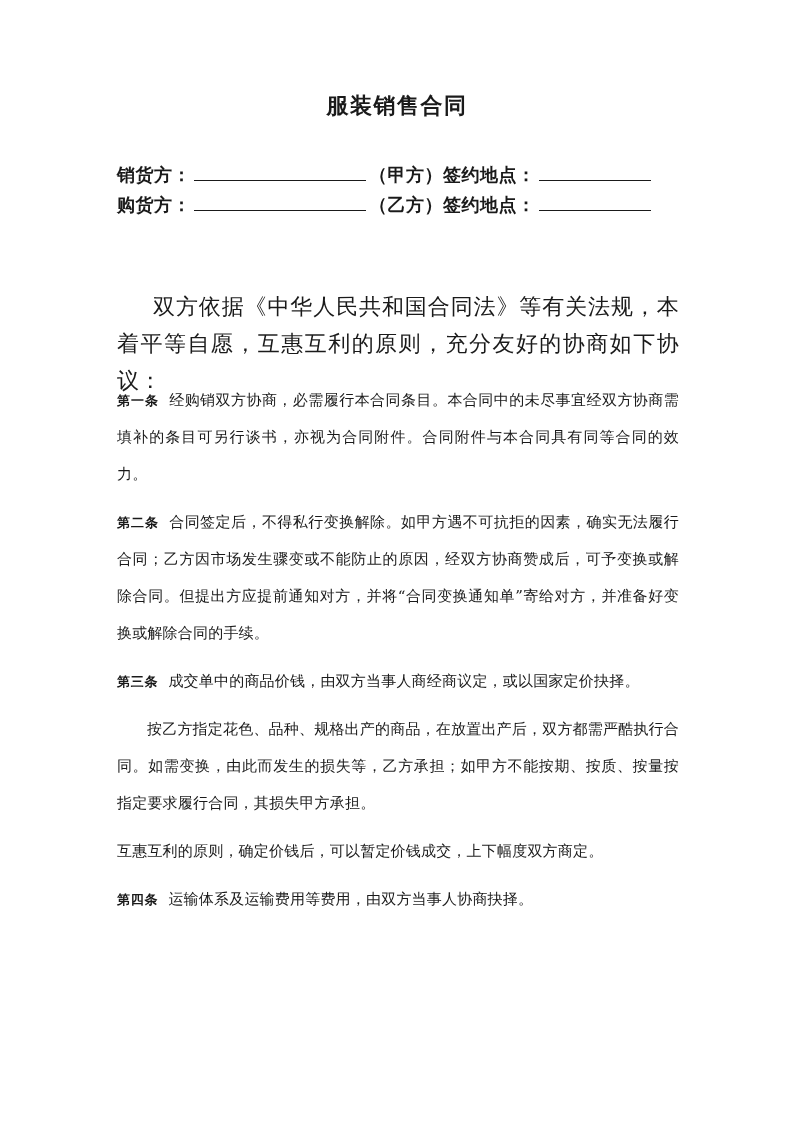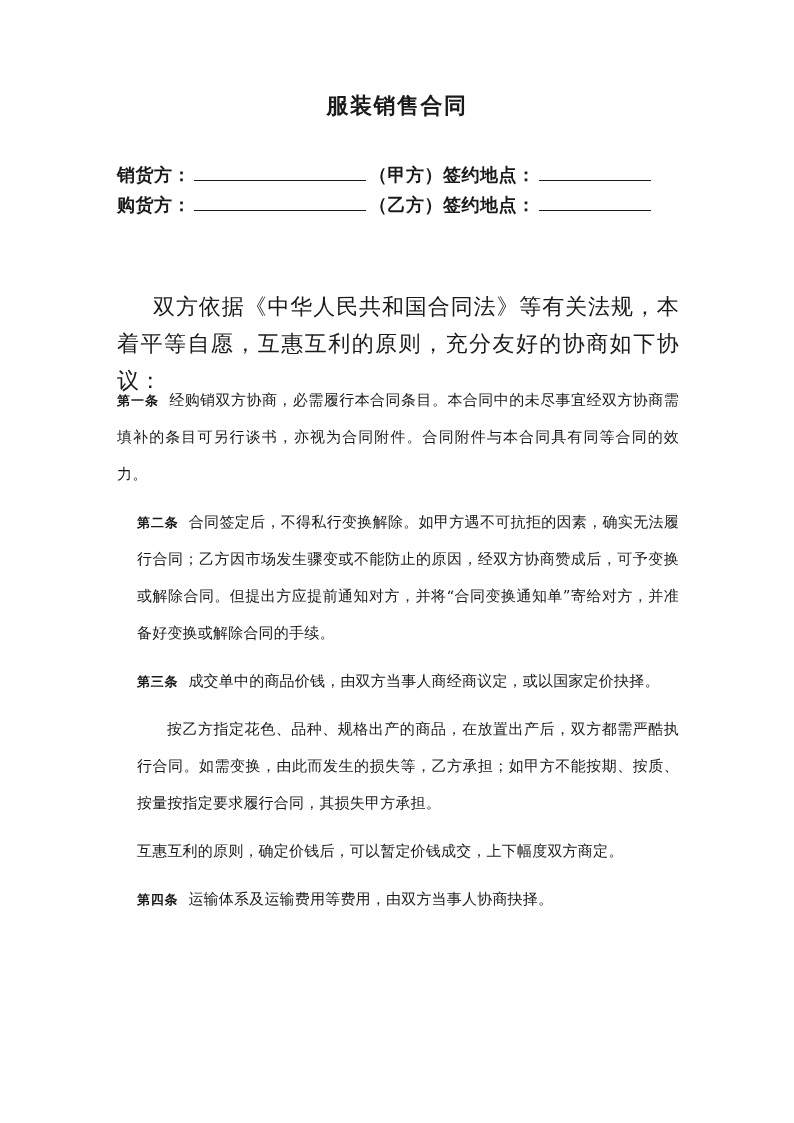--- a/index.html
+++ b/index.html
@@ -84,21 +84,20 @@
   .clause {
     font-size: 15px;
     line-height: 37px;
     text-align: justify;
     text-justify: inter-ideograph;
     letter-spacing: 0.2px;
     margin: 0;
   }
   .clause.gap-before {
     margin-top: 11px;
-    margin-left: 20px;
   }
   .clause.indent {
     text-indent: 30px;
   }
   .clause-label {
     font-weight: bold;
     font-size: 13px;
     letter-spacing: 0.8px;
     margin-right: 10px;
   }

